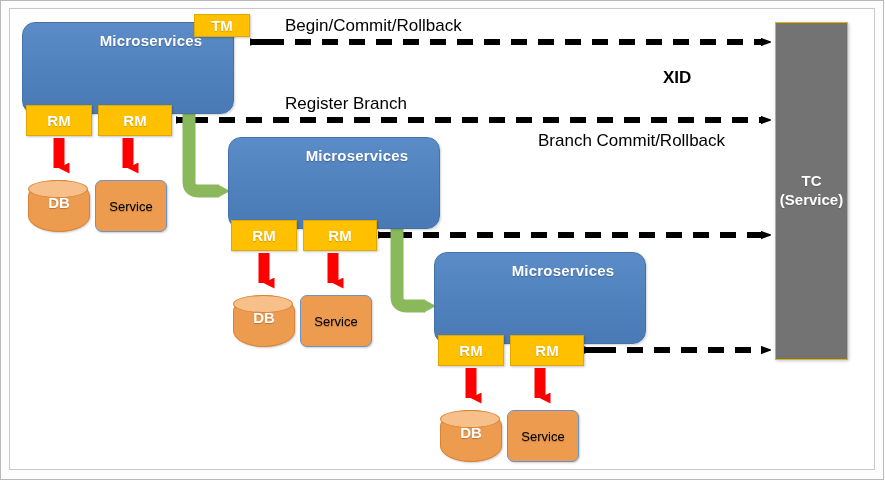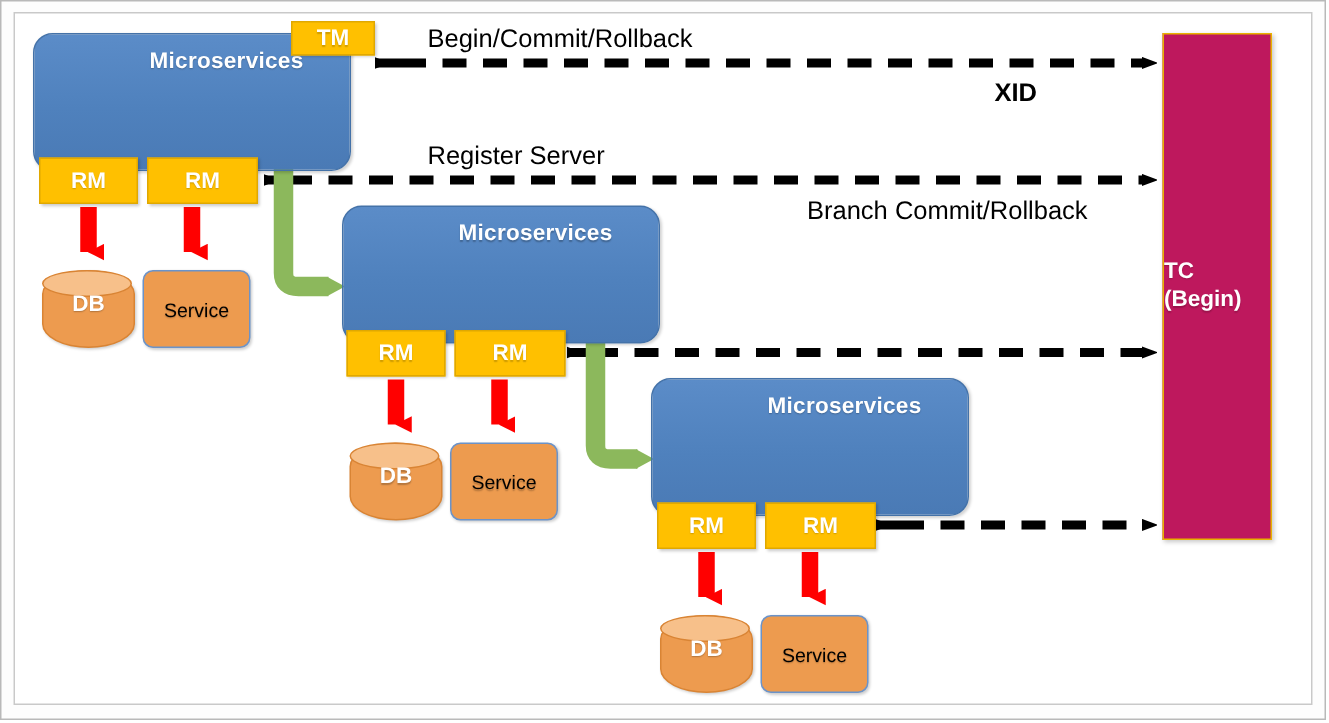--- a/index.html
+++ b/index.html
@@ -72,26 +72,27 @@
     align-items: center;
     justify-content: center;
     box-shadow: 1px 1px 2px rgba(0,0,0,0.22);
     text-shadow: 0 1px 1px rgba(0,0,0,0.2);
     font-family: "Liberation Sans", sans-serif;
   }
 
   
   .tc-box {
     position: absolute;
-    background: #be185d;
+    background: #737373;
     border: 1px solid #e8b200;
     box-sizing: border-box;
     box-shadow: 1px 1px 3px rgba(0,0,0,0.22);
     display: flex;
     flex-direction: column;
+    align-items: center;
     justify-content: center;
   }
   .tc-line {
     color: #ffffff;
     font-weight: bold;
     font-size: 15px;
     text-shadow: 0 1px 1px rgba(0,0,0,0.2);
     font-family: "Liberation Sans", sans-serif;
     line-height: 1.25;
   }
@@ -274,24 +275,24 @@
   <div class="db" style="left:440px; top:410px; width:62px; height:52px;">
     <div class="db-top"></div>
     <div class="db-label">DB</div>
   </div>
   <div class="svc" style="left:507px; top:410px; width:72px; height:52px;">
     <span class="svc-label">Service</span>
   </div>
 
   <div class="tc-box" style="left:775px; top:22px; width:73px; height:338px;">
     <span class="tc-line">TC</span>
-    <span class="tc-line">(Begin)</span>
+    <span class="tc-line">(Service)</span>
   </div>
 
   <div class="conn-label" style="left:285px; top:16px;">Begin/Commit/Rollback</div>
 
-  <div class="conn-label bold" style="left:663px; top:52px;">XID</div>
-
-  <div class="conn-label" style="left:285px; top:94px;">Register Server</div>
+  <div class="conn-label bold" style="left:663px; top:68px;">XID</div>
+
+  <div class="conn-label" style="left:285px; top:94px;">Register Branch</div>
 
   <div class="conn-label" style="left:538px; top:131px;">Branch Commit/Rollback</div>
 
 </div>
 
 </body></html>

